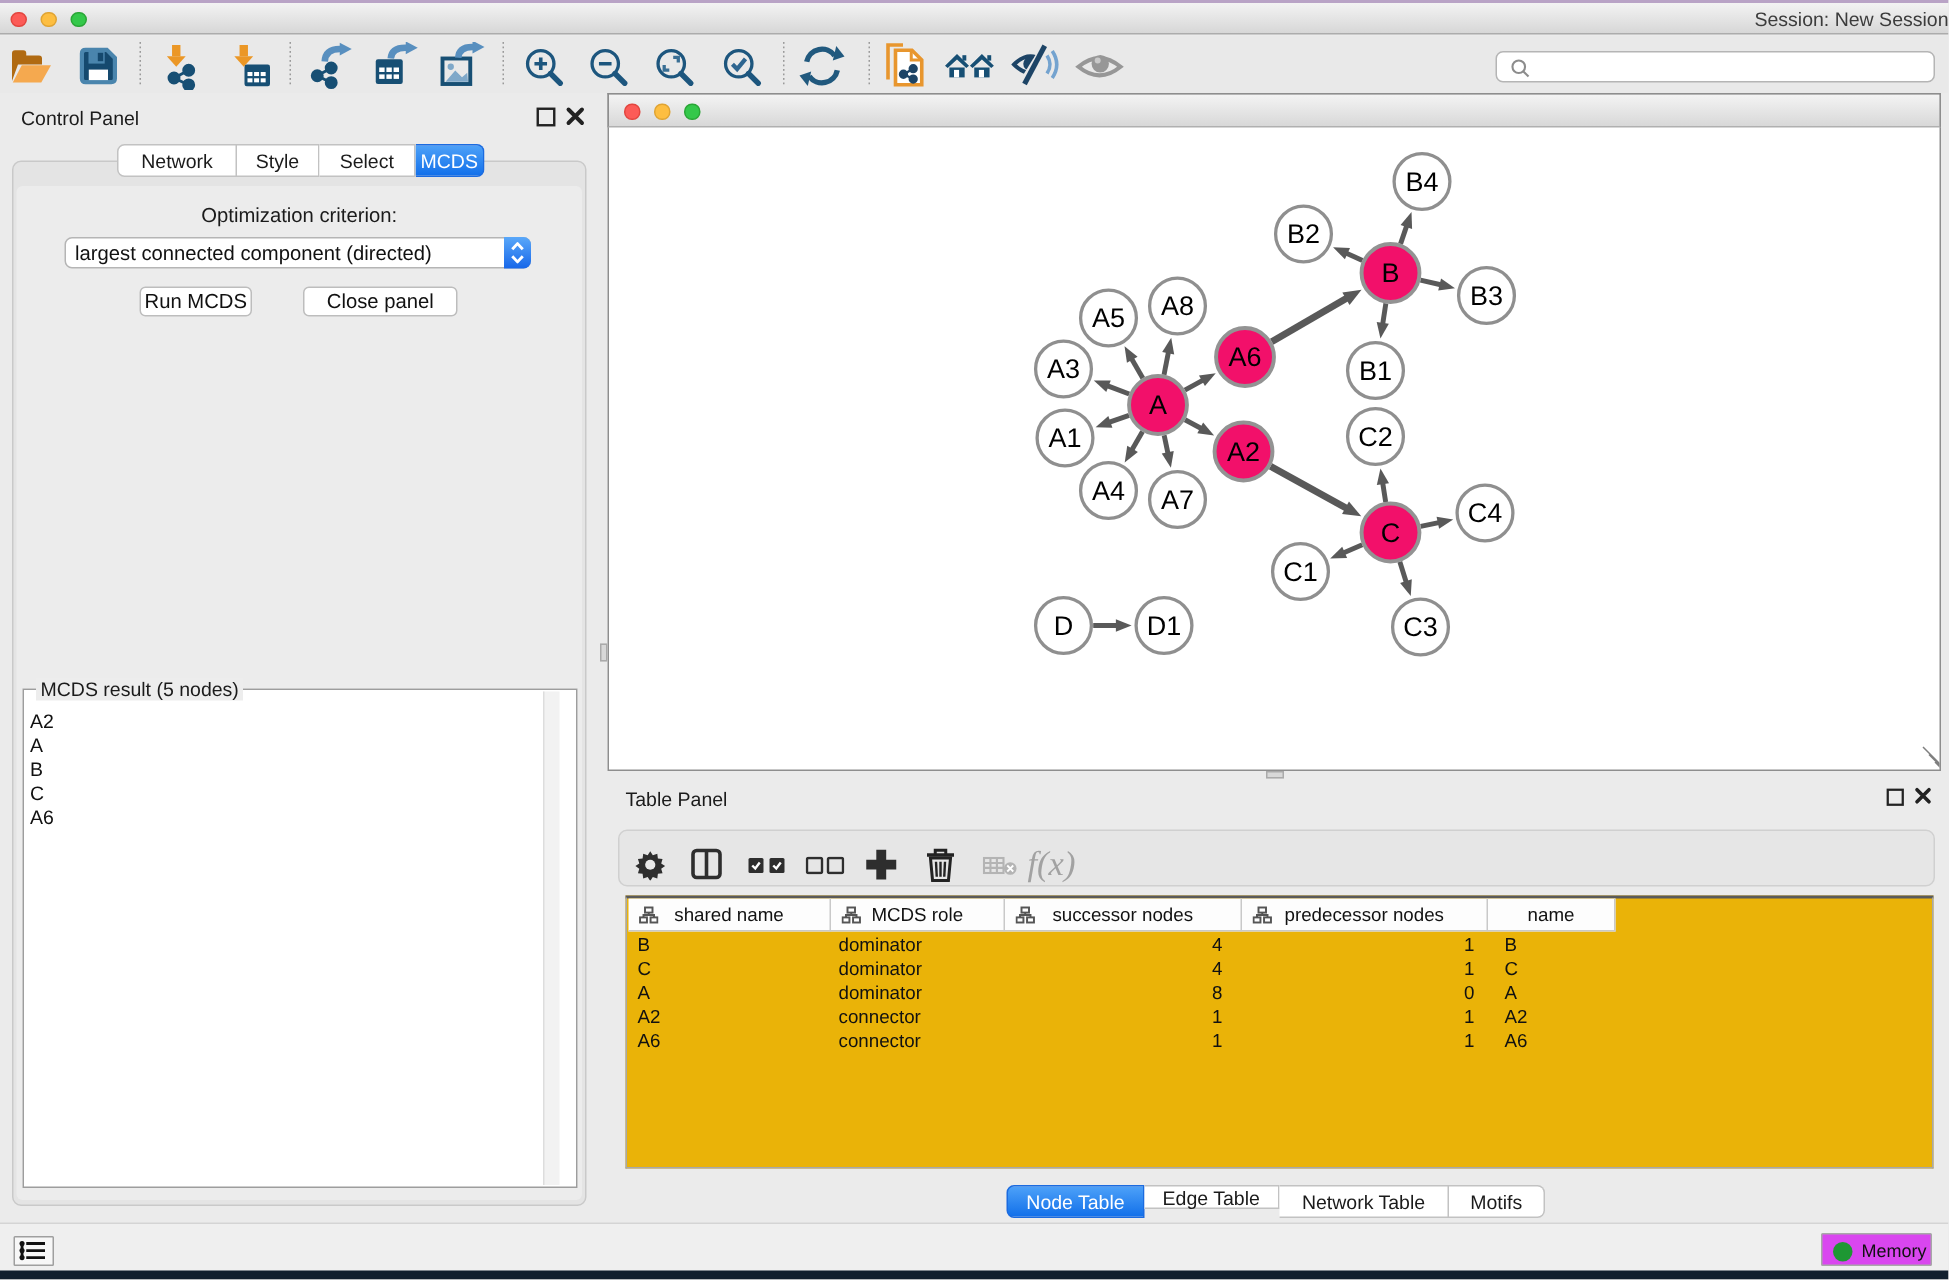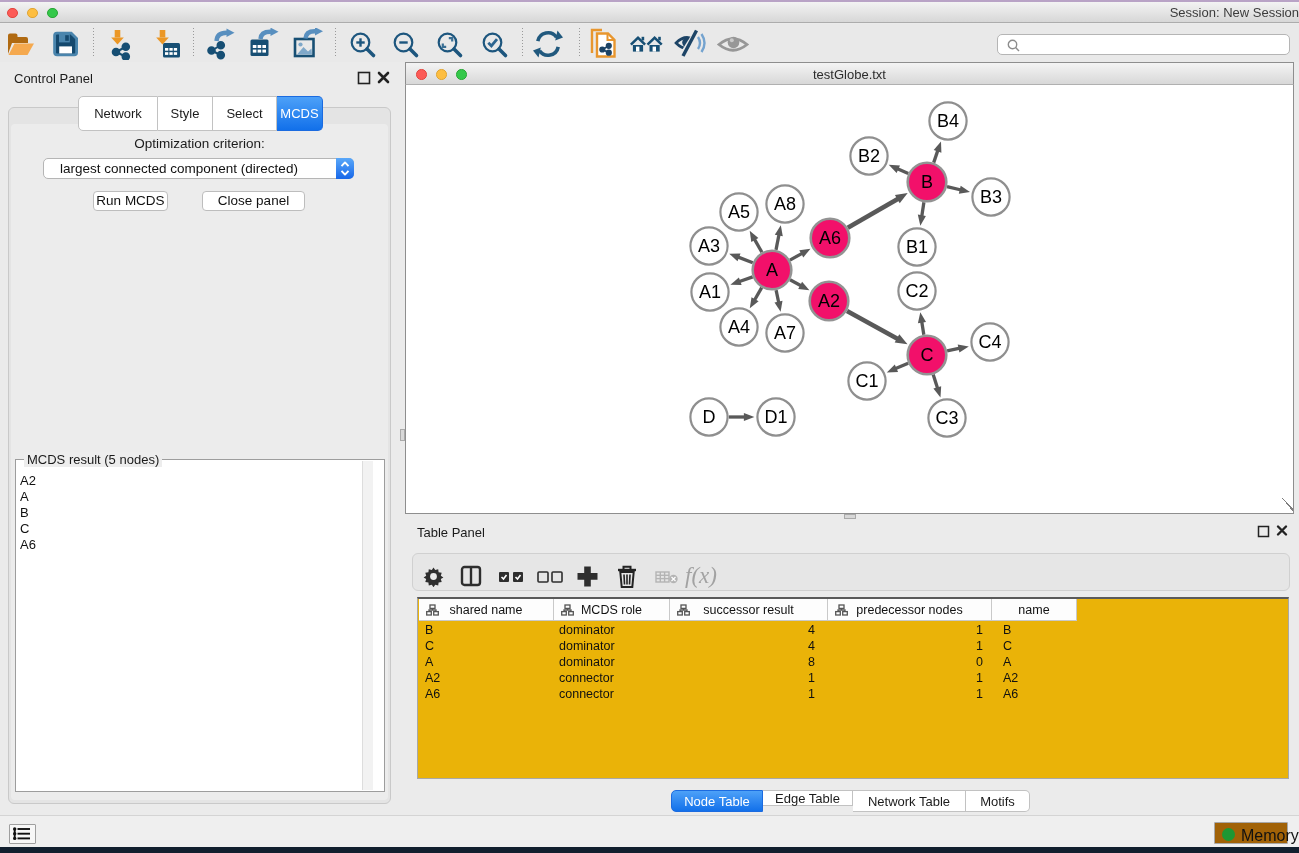--- a/index.html
+++ b/index.html
@@ -12,47 +12,47 @@
 .tl{position:absolute;width:10.5px;height:10.5px;border-radius:50%;top:5.5px}
 
 #toolbar{left:0;top:24px;width:1299px;height:38px;background:#e9e9e9}
 .tsep{position:absolute;top:4px;height:30px;width:1px;background-image:linear-gradient(#9a9a9a 33%, rgba(0,0,0,0) 0%);background-size:1px 3px}
 #searchbox{position:absolute;left:997px;top:10px;width:293px;height:21px;background:#fff;border:1px solid #b5b5b5;border-radius:5px}
 
 #cptitle{left:14px;top:71px;font-size:13px;color:#1b1b1b}
 #cpbox{left:8px;top:107px;width:383px;height:697px;border:1px solid #c9c9c9;border-radius:6px;background:#e4e4e4}
 #cpinner{left:11px;top:124px;width:377px;height:676px;background:#ececec;border-radius:4px}
 .tabrow{position:absolute;display:flex}
-.tab{height:35px;font-size:13px;color:#1b1b1b;background:#fff;border:1px solid #c2c2c2;border-left:none;display:flex;align-items:center;justify-content:center}
+.tab{height:22px;font-size:13px;color:#1b1b1b;background:#fff;border:1px solid #c2c2c2;border-left:none;display:flex;align-items:center;justify-content:center}
 .tab.first{border-left:1px solid #c2c2c2;border-radius:5px 0 0 5px}
 .tab.last{border-radius:0 5px 5px 0}
 .tab.sel{background:linear-gradient(#4da1f8,#1270ea);color:#fff;border-color:#1b6be0}.tab.sel.first{border-radius:5px 0 0 5px}.tab.sel.last{border-radius:0 5px 5px 0}
 #optlabel{left:0px;top:136px;width:399px;text-align:center;font-size:13.5px;color:#1b1b1b}
-#dropdown{left:43px;top:158px;width:311px;height:21px;background:#fff;border:1px solid #b5b5b5;border-radius:5px;font-size:13.5px;color:#111;line-height:19px;padding-left:16px}
+#dropdown{left:43px;top:158px;width:311px;height:21px;background:#fff;border:1px solid #b5b5b5;border-radius:5px;font-size:13.5px;color:#111;line-height:19px;padding-left:6px}
 #dropbtn{left:336px;top:158px;width:18px;height:21px;background:linear-gradient(#5aa8f9,#1767e9);border-radius:0 5px 5px 0}
 .btn{position:absolute;height:20px;background:#fff;border:1px solid #bdbdbd;border-radius:4px;font-size:13.5px;color:#111;text-align:center;line-height:18px}
 #grpbox{left:15px;top:459px;width:370px;height:333px;border:1px solid #9d9d9d;background:#fff}
 #grplegend{left:24px;top:452px;background:#ededed;padding:0 3px;font-size:13px;color:#1b1b1b}
 #grplist{left:20px;top:473px;width:340px;font-size:13px;color:#111;line-height:16px}
 #grpsb{left:362px;top:461px;width:11px;height:329px;background:#f2f2f2;border-left:1px solid #ddd}
 
 #netwin{left:405px;top:62px;width:889px;height:452px;background:#fff;border:1px solid #8e8e8e}
 #nettitle{left:405px;top:62px;width:889px;height:23px;background:linear-gradient(#f4f4f4,#d8d8d8);border:1px solid #8e8e8e;border-bottom:1px solid #b0b0b0}
 #nettitle .t{position:absolute;left:0;right:0;top:4px;text-align:center;font-size:13px;color:#2c2c2c}
 
 #tptitle{left:417px;top:525px;font-size:13px;color:#1b1b1b}
 #tptoolbox{left:412px;top:553px;width:878px;height:38px;border:1px solid #d0d0d0;border-radius:6px;background:#e6e6e6}
 #tbl{left:417px;top:597px;width:872px;height:182px;background:#eab308;border:1px solid #a8a8a8;border-top:2px solid #5a5a5a}
 .hcell{position:absolute;top:0;height:22px;background:#fdfdfd;border-right:1px solid #c9c9c9;border-bottom:1px solid #c9c9c9;font-size:12.5px;color:#111;text-align:center;line-height:22px}
 .trow{position:absolute;font-size:12.5px;color:#111;height:16px;line-height:16px}
 
 
 #statusbar{left:0;top:815px;width:1299px;height:32px;background:#efefef;border-top:1px solid #d4d4d4}
 #darkstrip{left:0;top:847px;width:1299px;height:6px;background:#111f2e}
-#membox{left:1214px;top:822px;width:74px;height:22px;border:1px solid #a8a8a8;border-radius:1px;background:#a16207;font-size:16px;color:#111}
+#membox{left:1214px;top:822px;width:74px;height:22px;border:1px solid #a8a8a8;border-radius:1px;background:#d946ef;font-size:12px;color:#111}
 #listbtn{left:9px;top:824px;width:27px;height:20px;border:1px solid #9f9f9f;border-radius:1px;background:#f7f7f7}
 svg{display:block}
 .icon{position:absolute}
 </style></head>
 <body>
 <div class="abs" id="toplav"></div>
 <div class="abs" id="titlebar">
   <div class="tl" style="left:7px;background:#fc5b57;border:1px solid #e2463f"></div>
   <div class="tl" style="left:27px;background:#fdbe41;border:1px solid #e0a433"></div>
   <div class="tl" style="left:47px;background:#34c84a;border:1px solid #2aa636"></div>
@@ -238,21 +238,20 @@
 <div class="abs" id="grpbox"></div>
 <div class="abs" id="grpsb"></div>
 <div class="abs" id="grplegend">MCDS result (5 nodes)</div>
 <div class="abs" id="grplist">A2<br>A<br>B<br>C<br>A6</div>
 
 <div class="abs" id="netwin"></div>
 <div class="abs" id="nettitle">
   <div class="tl" style="left:10px;top:6px;background:#fc5b57;border:1px solid #e2463f"></div>
   <div class="tl" style="left:30px;top:6px;background:#fdbe41;border:1px solid #e0a433"></div>
   <div class="tl" style="left:50px;top:6px;background:#34c84a;border:1px solid #2aa636"></div>
-  <div class="t">testGlobe.txt</div>
 </div>
 <svg class="icon" style="left:406px;top:86px" width="887px" height="426px" viewBox="0 0 887 426">
 <style>
 .ed{stroke:#595959;fill:none}
 svg .ah{fill:#595959;stroke:none}
 .wn{fill:#fff;stroke:#8f8f8f;stroke-width:2.2}
 .pn{fill:#f2106a;stroke:#939393;stroke-width:2.6}
 .nl{font-family:"Liberation Sans",sans-serif;font-size:18px;fill:#000;text-anchor:middle;dominant-baseline:central}
 </style>
 <g class="ed">
@@ -404,21 +403,21 @@
         <line x1="9.6" y1="1" x2="9.6" y2="11"></line>
       </g>
       <circle cx="18.5" cy="8" r="4.2" fill="#b4b4b4"></circle>
       <path d="M16.5 6 l4 4 m0 -4 l-4 4" stroke="#fff" stroke-width="1.2"></path>
     </svg>
 <div style="position:absolute;left:272px;top:9px;font-family:'Liberation Serif',serif;font-style:italic;font-size:23px;color:#a2a2a2">f(x)</div>
 </div>
 <div class="abs" id="tbl">
   <div class="hcell" style="left:1px;width:135px">shared name</div>
   <div class="hcell" style="left:136px;width:116px">MCDS role</div>
-  <div class="hcell" style="left:252px;width:158px">successor result</div>
+  <div class="hcell" style="left:252px;width:158px">successor nodes</div>
   <div class="hcell" style="left:410px;width:164px">predecessor nodes</div>
   <div class="hcell" style="left:574px;width:85px">name</div>
   <svg class="icon" style="left:8px;top:5px" width="13" height="12" viewBox="0 0 13 12">
       <g fill="none" stroke="#555" stroke-width="1.3">
         <rect x="4" y="1" width="5" height="3.4"></rect>
         <rect x="0.7" y="7.6" width="4.6" height="3.4"></rect>
         <rect x="7.7" y="7.6" width="4.6" height="3.4"></rect>
         <path d="M6.5 4.4 V6 M3 7.6 V6 H10 V7.6"></path>
       </g>
     </svg>

